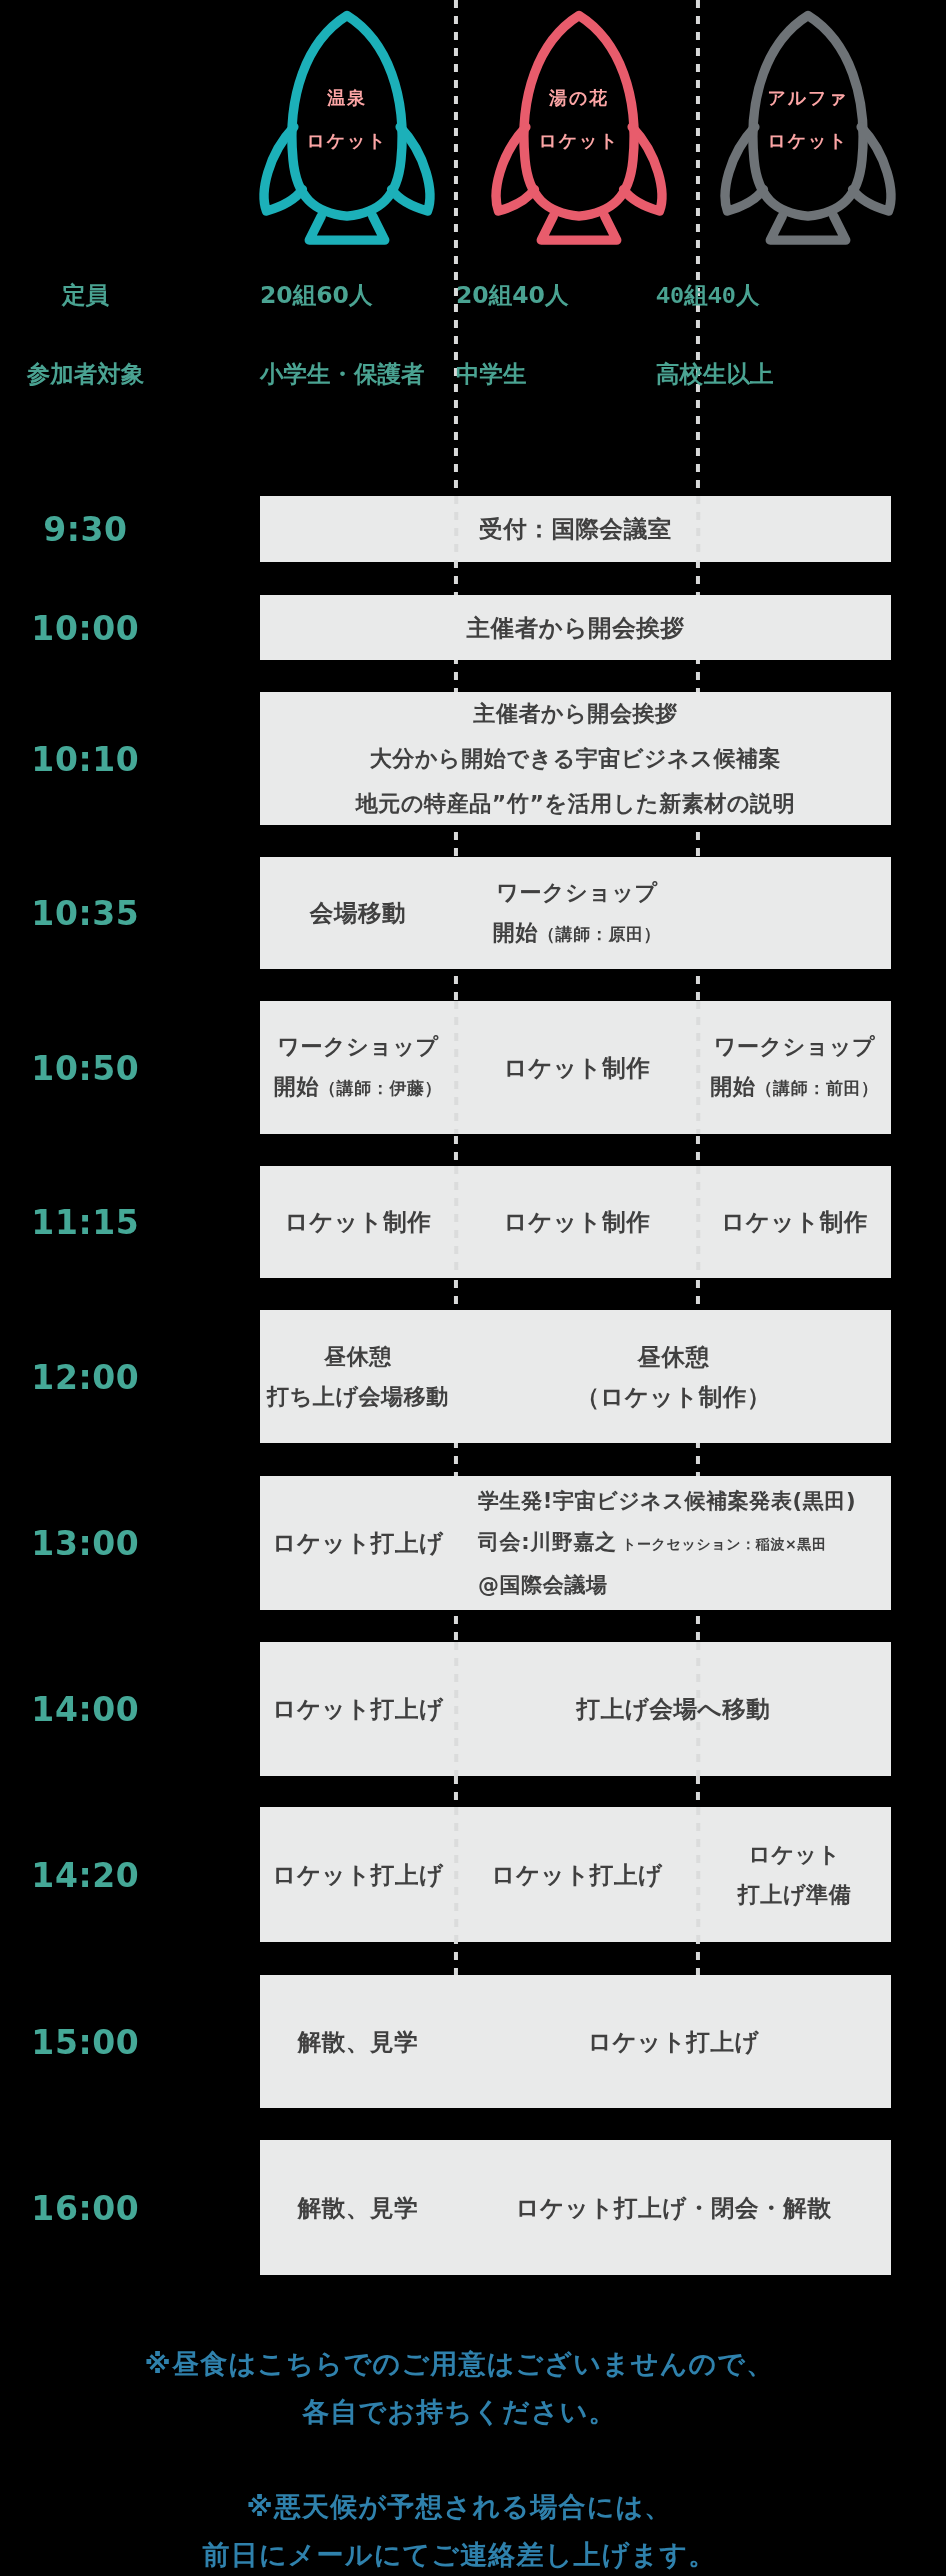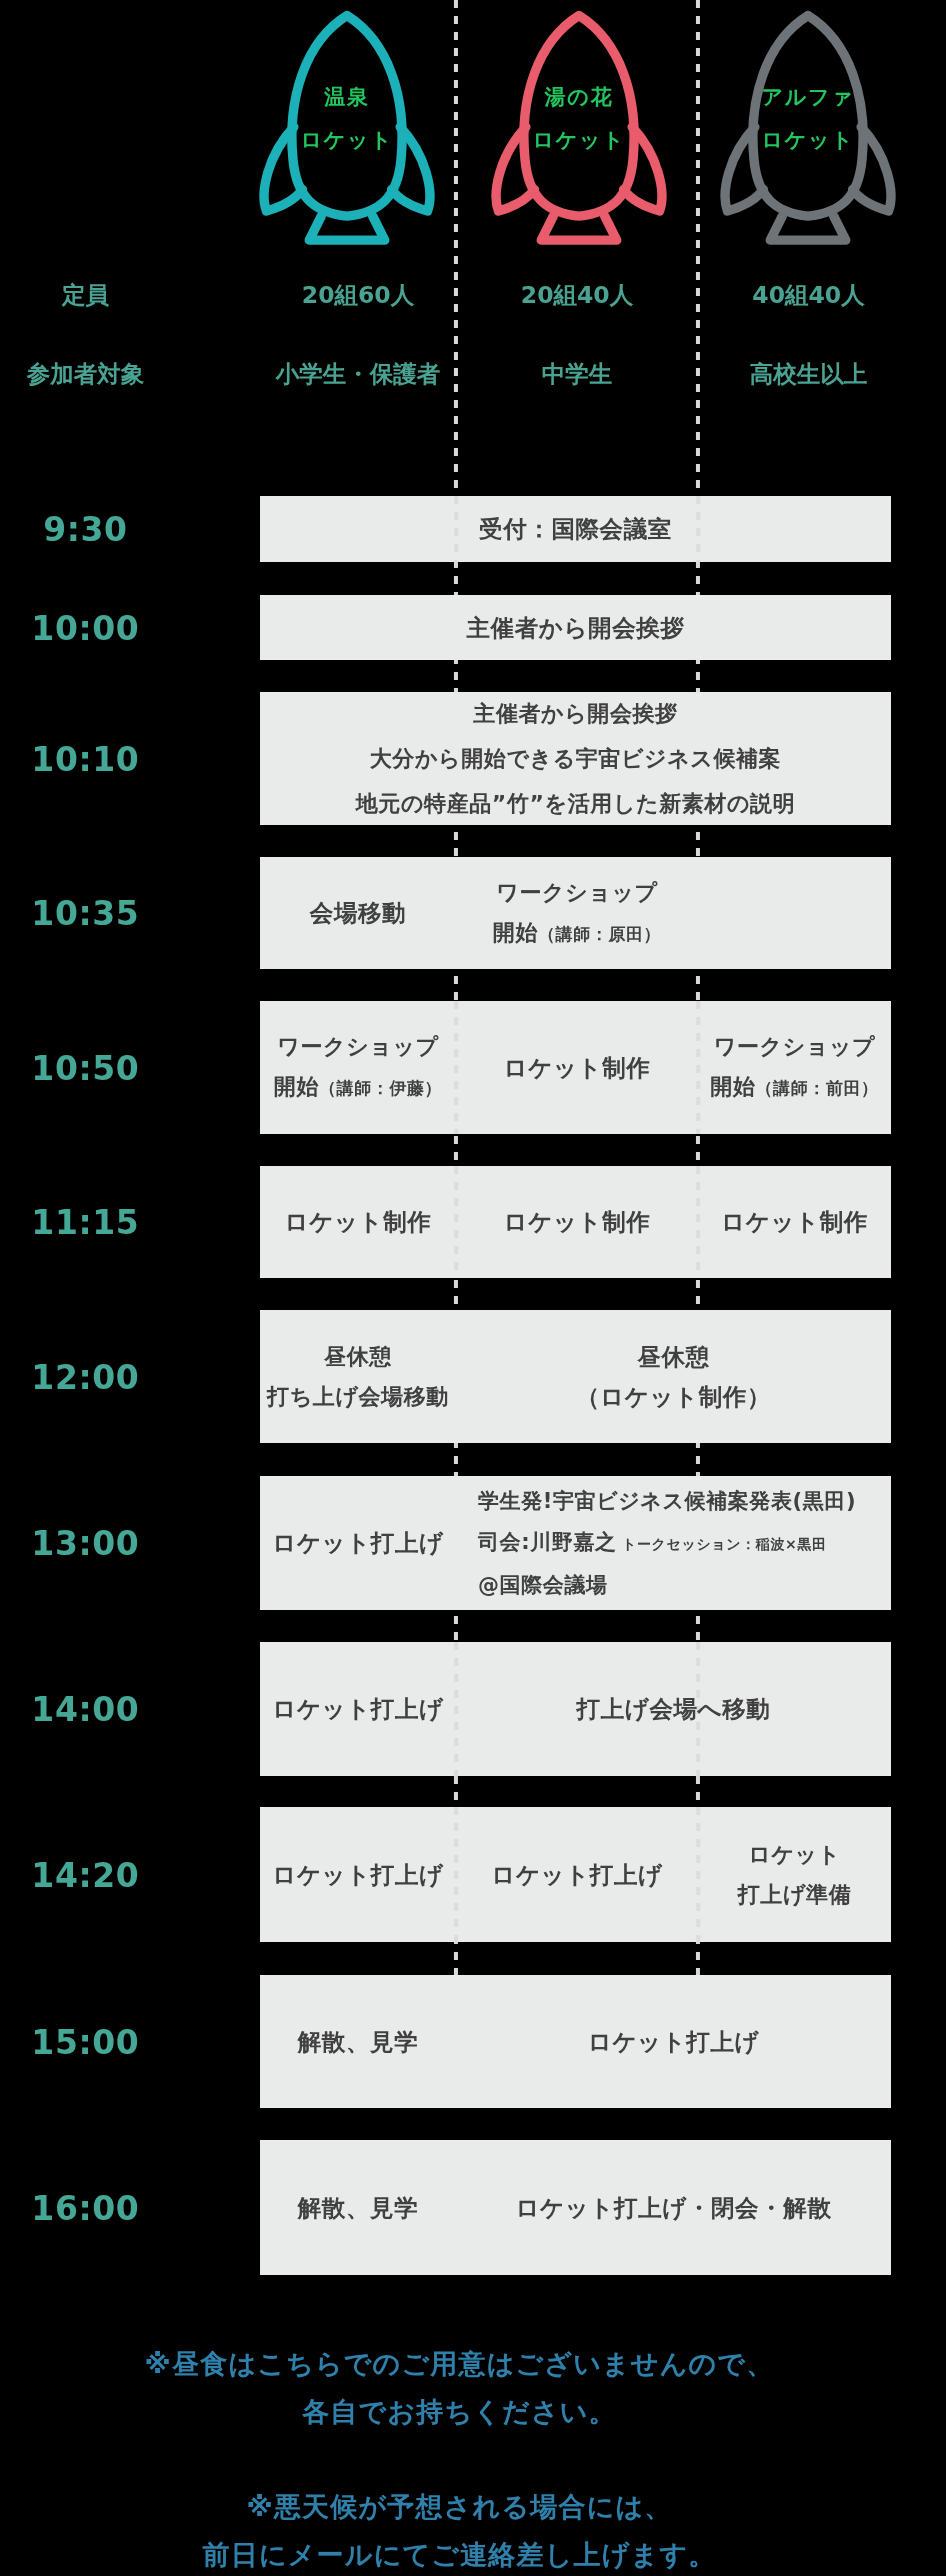--- a/index.html
+++ b/index.html
@@ -2,28 +2,28 @@
 <html style="font-size:9.4px"><head>
 <meta charset="utf-8">
 <style>
   html,body{margin:0;padding:0;background:#000;}
   .page{position:relative;width:947px;height:2576px;background:#000;overflow:hidden;
         font-family:"DejaVu Sans",sans-serif;font-weight:700;}
   .vdash{position:absolute;top:0;width:4.1px;height:1975px;transform:translateX(-50%);
          background:repeating-linear-gradient(180deg,#D8D9D9 0 7.6px,transparent 7.6px 16px);}
   
   .rocket{position:absolute;top:7px;width:206px;height:240px;}
-  .rtext{position:absolute;left:0;right:0;top:69px;text-align:center;color:#22c55e;
-         font-size:21px;line-height:43px;letter-spacing:1.8px;}
+  .rtext{position:absolute;left:0;right:0;top:69px;text-align:center;color:#fca5a5;
+         font-size:18px;line-height:43px;letter-spacing:1.8px;}
   
   .meta-row{position:absolute;left:0;width:947px;height:38px;padding-left:13px;}
   .side-label{position:absolute;left:5.9px;width:159px;top:50%;transform:translateY(-50%);
               text-align:center;color:#4AA392;font-size:23.5px;}
-  .mv{position:absolute;top:50%;transform:translateY(-50%);text-align:center;color:#4AA392;font-size:23.5px;}
-  .mv1{left:260px;width:196px;} .mv2{left:456px;width:242px;} .mv3{left:712px;width:193px;}
+  .mv{position:absolute;top:50%;transform:translateY(-50%);text-align:left;color:#4AA392;font-size:23.5px;}
+  .mv1{left:260px;width:196px;} .mv2{left:456px;width:242px;} .mv3{left:656px;width:193px;font-family:Liberation Mono, monospace;}
   
   .row{position:absolute;left:0;width:947px;}
   .time{position:absolute;left:5.9px;width:159px;top:50%;transform:translateY(-50%);
         text-align:center;color:#45A897;font-size:33px;letter-spacing:0.6px;}
   .box{position:absolute;left:260px;width:631px;top:0;height:100%;background:#E9EAEA;}
   .cell{position:absolute;top:0;height:100%;display:flex;flex-direction:column;
         justify-content:center;align-items:center;color:#404040;font-size:23.5px;
         letter-spacing:0.6px;text-align:center;}
   .c1{left:0;width:196px;} .c2{left:196px;width:242px;} .c3{left:438px;width:193px;}
   .c23{left:196px;width:435px;} .cspan{left:0;width:631px;}

